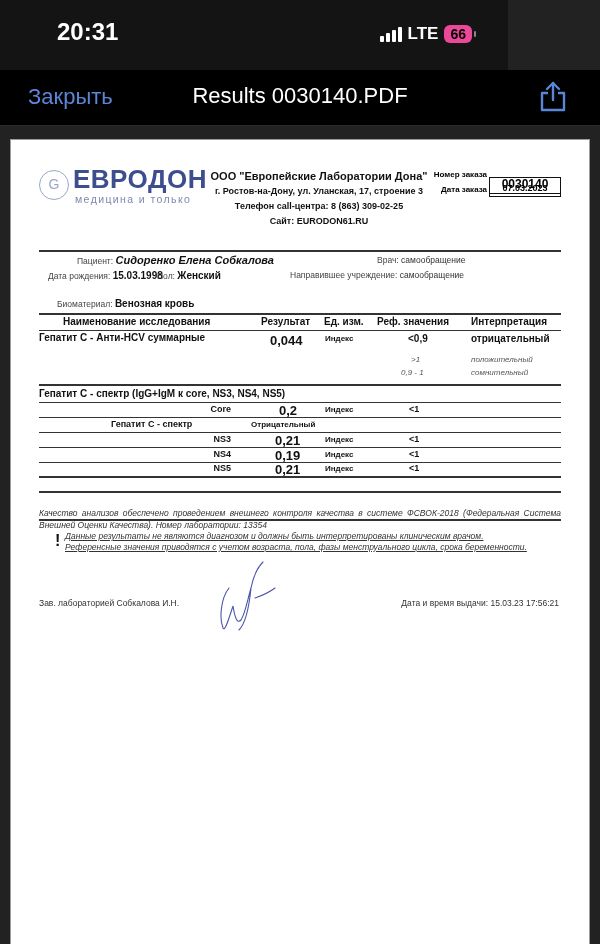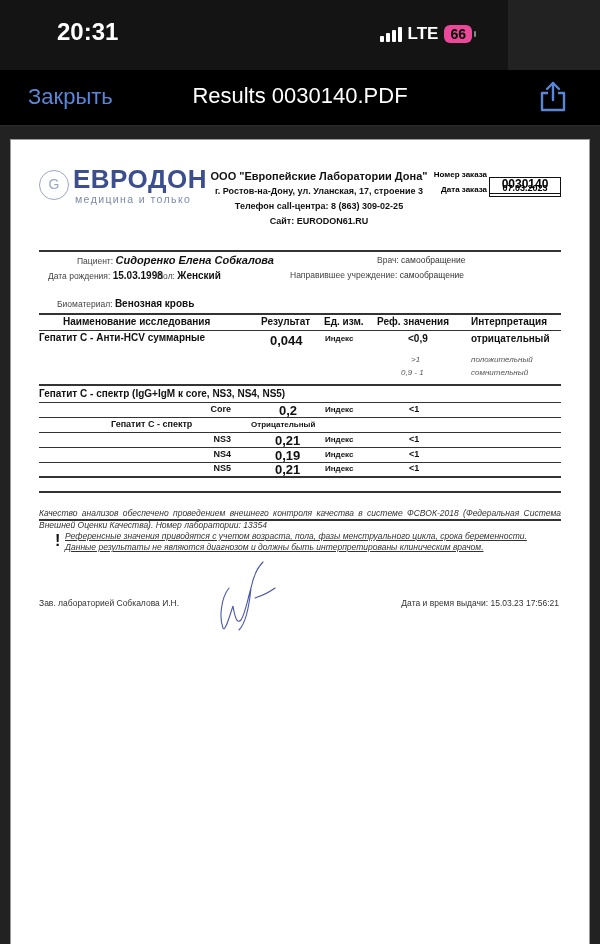--- a/index.html
+++ b/index.html
@@ -202,22 +202,22 @@
   </div>
 
   <div class="hr" style="top:336px"></div>
   <div class="hr" style="top:351px"></div>
 
   <div class="quality">Качество анализов обеспечено проведением внешнего контроля качества в системе ФСВОК-2018 (Федеральная Система Внешней Оценки Качества). Номер лаборатории: 13354</div>
   <div class="hr" style="top:379px"></div>
 
   <div class="warn-mark">!</div>
   <div class="warn">
+    <div>Данные результаты не являются диагнозом и должны быть интерпретированы клиническим врачом.</div>
     <div>Референсные значения приводятся с учетом возраста, пола, фазы менструального цикла, срока беременности.</div>
-    <div>Данные результаты не являются диагнозом и должны быть интерпретированы клиническим врачом.</div>
   </div>
 
   <div class="sign-left">Зав. лабораторией Собкалова И.Н.</div>
   <svg class="signature" viewBox="0 0 70 75">
     <path d="M18 30 C10 40, 8 60, 12 70 C14 74, 18 60, 22 48 C24 60, 26 66, 30 62 C34 56, 36 44, 40 30 C42 20, 46 10, 52 4 M40 30 C38 50, 34 66, 28 72 M44 40 C50 38, 56 36, 64 30" stroke="#4a56a8" stroke-width="1.1" fill="none" stroke-linecap="round"></path>
   </svg>
   <div class="sign-right">Дата и время выдачи: 15.03.23 17:56:21</div>
 </div>
 
 </body></html>

